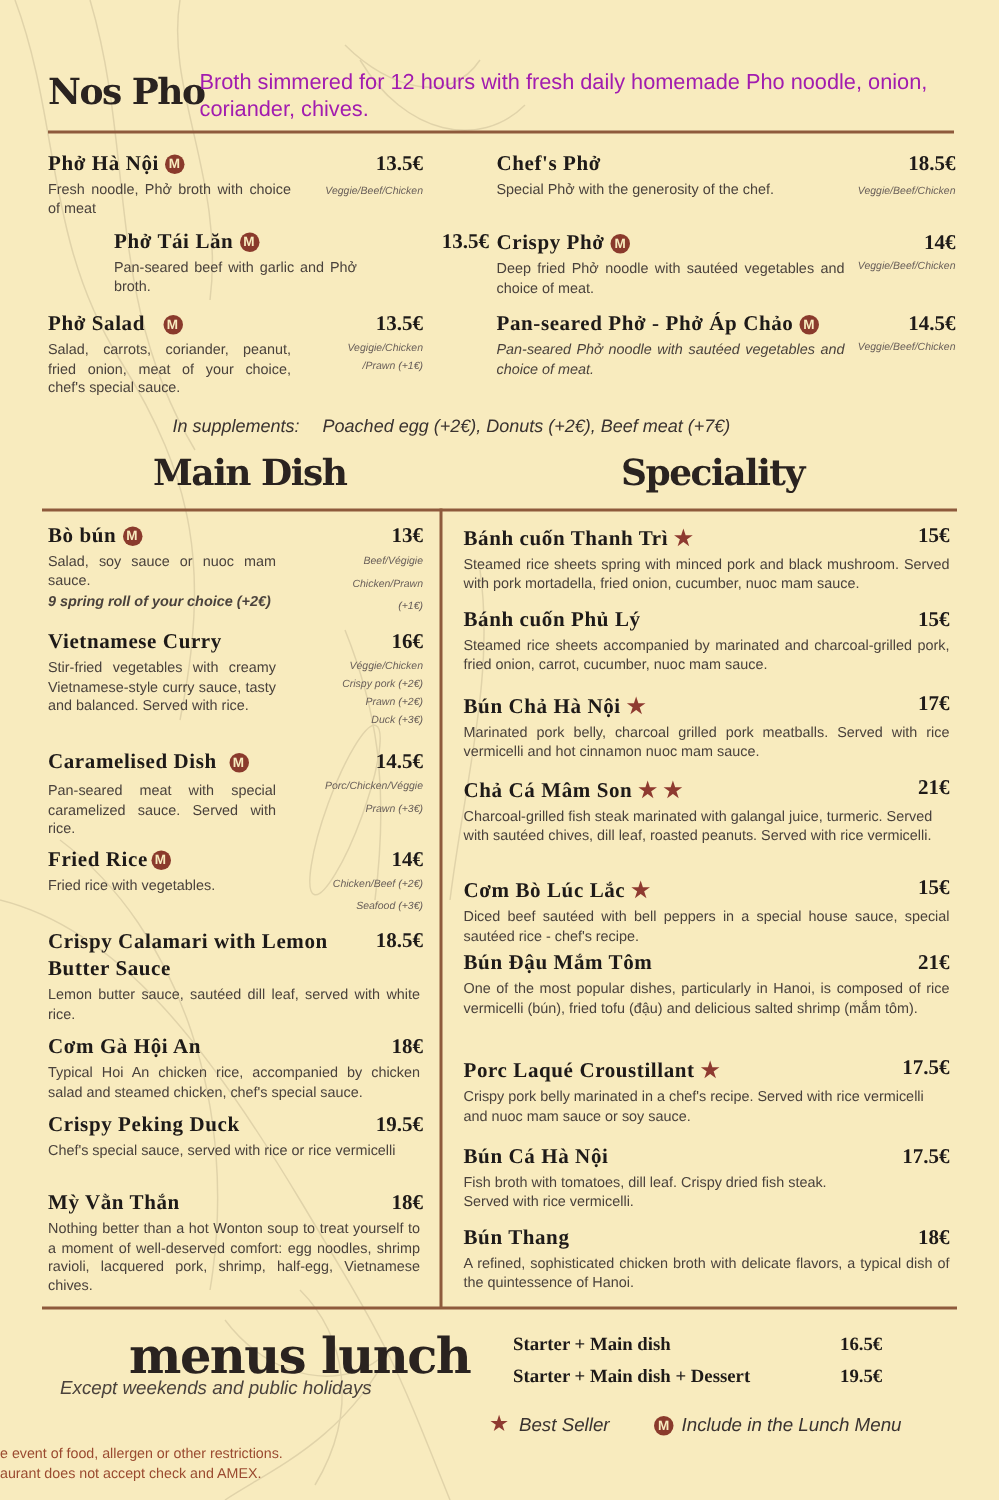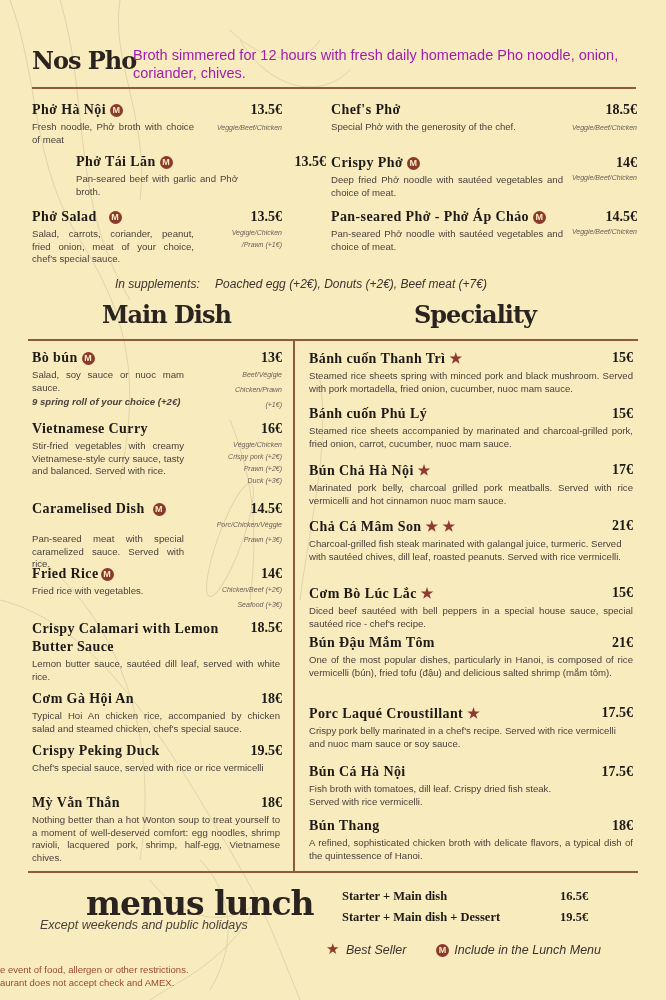--- a/index.html
+++ b/index.html
@@ -90,21 +90,21 @@
 <div class="abs" style="left:331px; top:155px; width:306px;">
   <div class="item-name"><span>Crispy Phở</span><span class="badge-m">M</span></div>
   <div class="item-price" style="right:0; top:0;">14€</div>
   <div class="item-desc" style="width:232px; margin-top:3px;">Deep fried Phở noodle with sautéed vegetables and choice of meat.</div>
   <div class="item-opt" style="right:0; top:17px; width:80px;">Veggie/Beef/Chicken</div>
 </div>
 
 <div class="abs" style="left:331px; top:209px; width:306px;">
   <div class="item-name"><span>Pan-seared Phở - Phở Áp Chảo</span><span class="badge-m">M</span></div>
   <div class="item-price" style="right:0; top:0;">14.5€</div>
-  <div class="item-desc" style="width:232px; margin-top:3px;">Pan-seared Phở noodle with sautéed vegetables and choice of meat.</div>
+  <div class="item-desc" style="width:232px; margin-top:3px;font-style:italic;">Pan-seared Phở noodle with sautéed vegetables and choice of meat.</div>
   <div class="item-opt" style="right:0; top:17px; width:80px;">Veggie/Beef/Chicken</div>
 </div>
 
 <div class="abs supp" style="left:115px; top:277px;">
   <span>In supplements:</span>
   <span style="margin-left:12px;">Poached egg (+2€), Donuts (+2€), Beef meat (+7€)</span>
 </div>
 
 <div class="abs display sec-title" style="left:102px; top:300px;">Main Dish</div>
 <div class="abs display sec-title" style="left:414px; top:300px;">Speciality</div>
@@ -133,21 +133,21 @@
     <div>Véggie/Chicken</div>
     <div>Crispy pork (+2€)</div>
     <div>Prawn (+2€)</div>
     <div>Duck (+3€)</div>
   </div>
 </div>
 
 <div class="abs" style="left:32px; top:501px; width:250px;">
   <div class="item-name"><span>Caramelised Dish</span><span class="badge-m" style="margin-left:8px;">M</span></div>
   <div class="item-price" style="right:0; top:0;">14.5€</div>
-  <div class="item-desc" style="width:152px; margin-top:16px;">Pan-seared meat with special caramelized sauce. Served with rice.</div>
+  <div class="item-desc" style="width:152px; margin-top:5px;">Pan-seared meat with special caramelized sauce. Served with rice.</div>
   <div class="item-opt" style="right:0; top:18px; width:84px;">
     <div>Porc/Chicken/Véggie</div>
     <div style="margin-top:3px;">Prawn (+3€)</div>
   </div>
 </div>
 
 <div class="abs" style="left:32px; top:566px; width:250px;">
   <div class="item-name"><span>Fried Rice</span><span class="badge-m" style="margin-left:2px;">M</span></div>
   <div class="item-price" style="right:0; top:0;">14€</div>
   <div class="item-desc" style="width:152px; margin-top:3px;">Fried rice with vegetables.</div>

